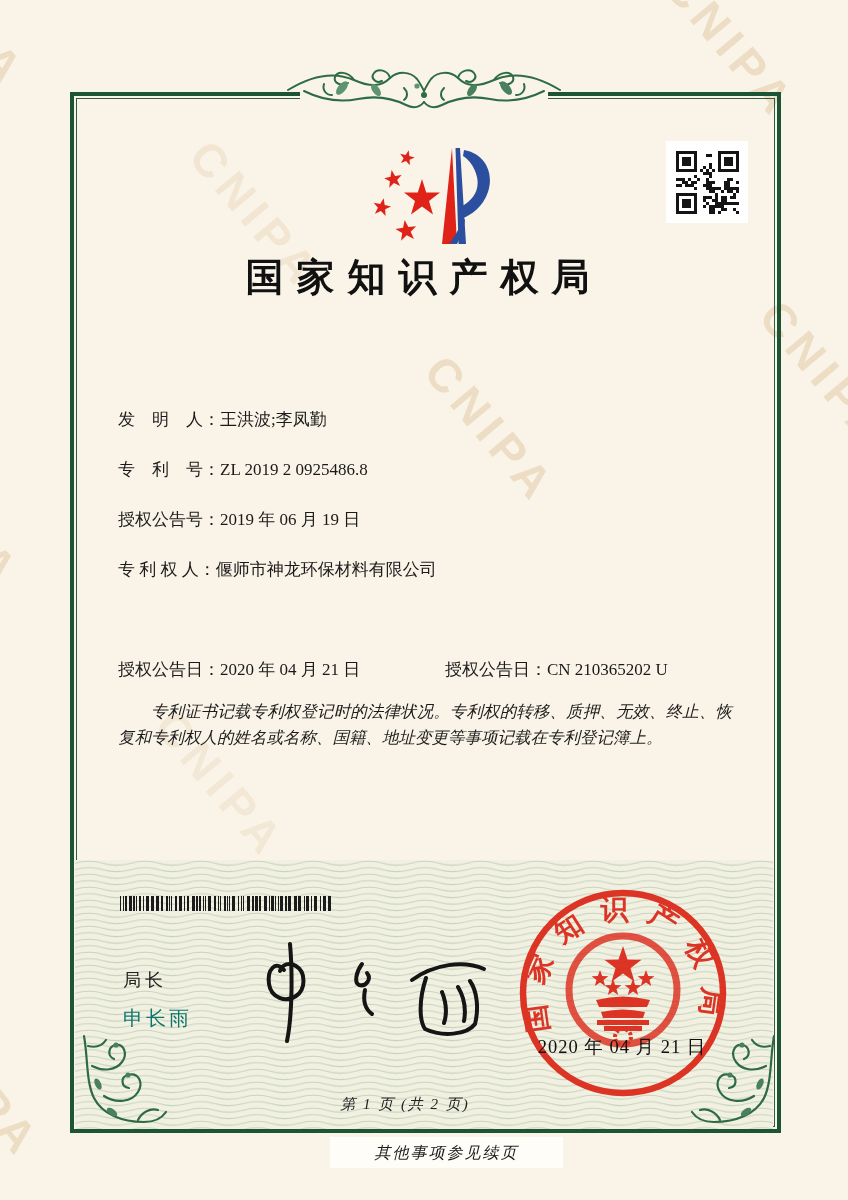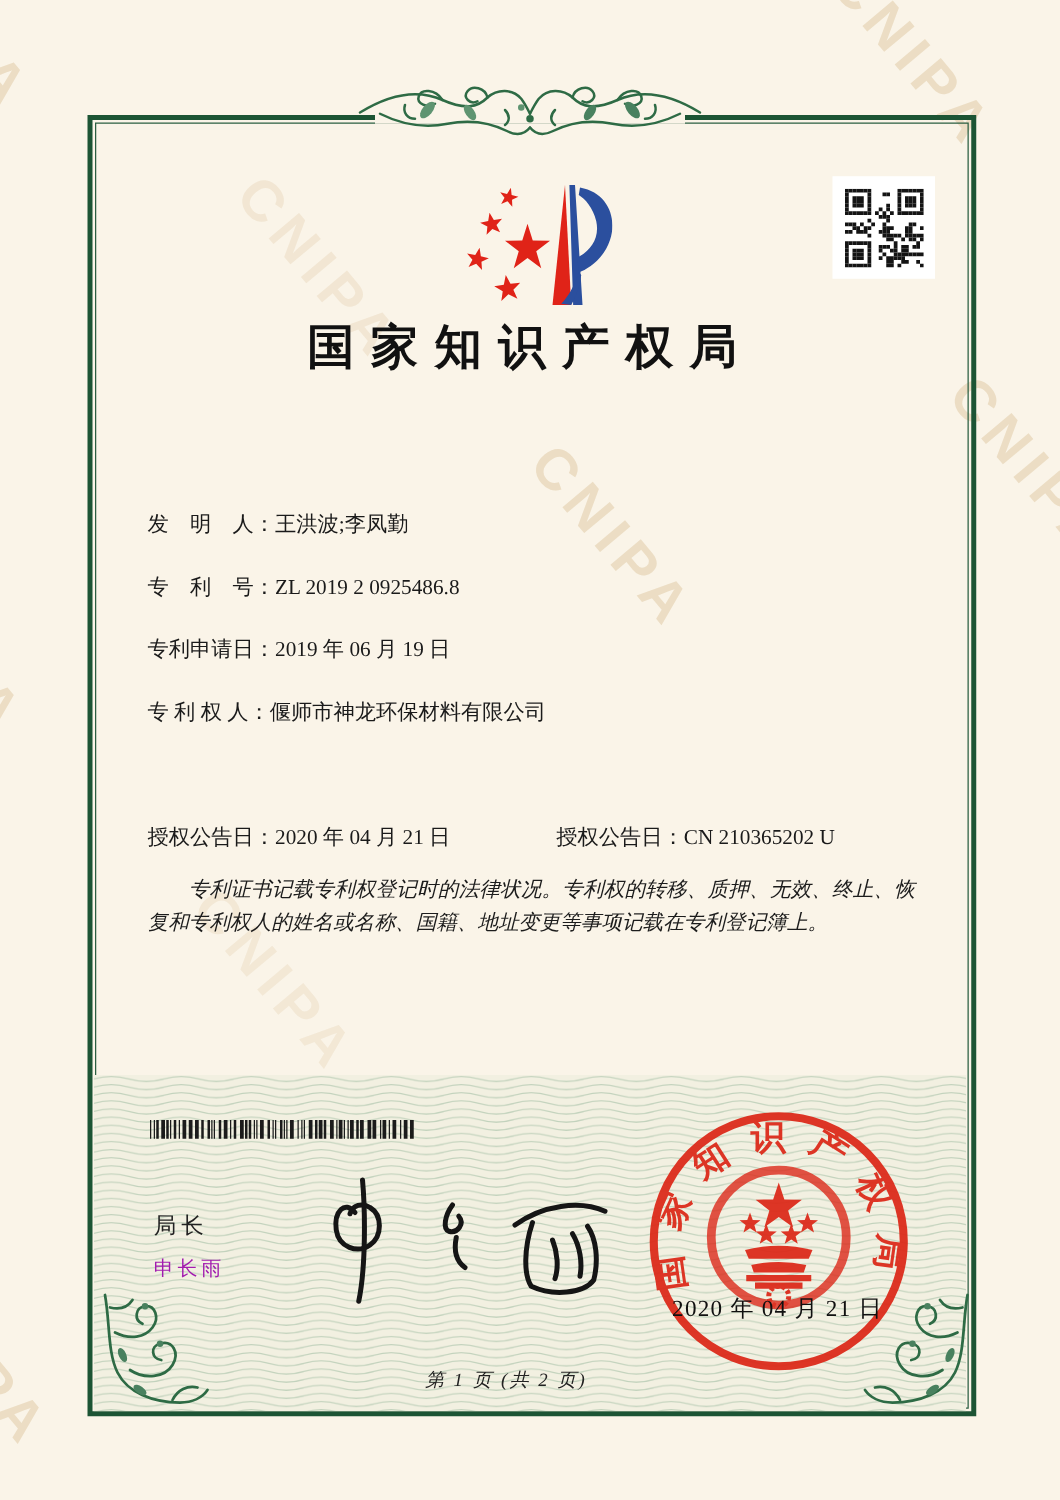--- a/index.html
+++ b/index.html
@@ -31,21 +31,21 @@
   .grant-no{position:absolute;left:327px;top:0;}
 
   .notice{position:absolute;left:118px;top:699px;width:614px;font-size:16.5px;
       line-height:26px;color:#1c1c1c;text-align:justify;font-style:italic;}
   .notice p{margin:0;text-indent:2em;}
 
   .barcode{position:absolute;left:120px;top:896px;width:218px;height:15px;font-size:0;}
   .barcode span{display:inline-block;height:15px;vertical-align:top;}
 
   .signer-title{position:absolute;left:123px;top:968px;font-size:18px;letter-spacing:4px;color:#222;}
-  .signer-name{position:absolute;left:123px;top:1005px;font-size:16px;letter-spacing:3px;color:#a21caf;}
+  .signer-name{position:absolute;left:123px;top:1005px;font-size:20px;letter-spacing:3px;color:#0f766e;}
   .signature{position:absolute;left:246px;top:936px;}
 
   .seal{position:absolute;left:512px;top:888px;}
   .seal-date{position:absolute;left:524px;top:1034px;width:196px;text-align:center;
       font-size:18.5px;letter-spacing:1px;color:#101010;}
 
   .page-info{position:absolute;left:294px;top:1095px;width:222px;text-align:center;
       font-size:15px;font-style:italic;letter-spacing:2px;color:#222;}
 
   .cont-strip{position:absolute;left:330px;top:1137px;width:233px;height:31px;background:#fffdf8;
@@ -358,21 +358,21 @@
 
   <div class="title">国家知识产权局</div>
 
   <div class="frow" style="top:408px;">
     <span class="lbl">发　明　人：</span><span>王洪波;李凤勤</span>
   </div>
   <div class="frow" style="top:458px;">
     <span class="lbl">专　利　号：</span><span>ZL 2019 2 0925486.8</span>
   </div>
   <div class="frow" style="top:508px;">
-    <span class="lbl">专利申请日：</span><span>2019 年 06 月 19 日</span>
+    <span class="lbl">授权公告号：</span><span>2019 年 06 月 19 日</span>
   </div>
   <div class="frow" style="top:558px;">
     <span class="lbl">专 利 权 人：</span><span>偃师市神龙环保材料有限公司</span>
   </div>
   <div class="frow" style="top:658px;">
     <span class="lbl">授权公告日：</span><span>2020 年 04 月 21 日</span>
     <span class="grant-no">
       <span class="lbl">授权公告日：</span><span>CN 210365202 U</span>
     </span>
   </div>
@@ -418,14 +418,15 @@
         <path d="M89 124 Q111 119 133 124 L131 130 L91 130 Z"></path>
         <rect x="85" y="132" width="52" height="5"></rect>
         <rect x="92" y="138" width="38" height="5"></rect>
         <circle cx="111" cy="149" r="8" fill="none" stroke="#dc2717" stroke-width="4" stroke-dasharray="3 2"></circle>
       </g>
     </g>
   </svg>
   <div class="seal-date">2020 年 04 月 21 日</div>
 
   <div class="page-info">第 1 页 (共 2 页)</div>
+  <div class="cont-strip">其他事项参见续页</div>
 
 </div>
 
 </body></html>

